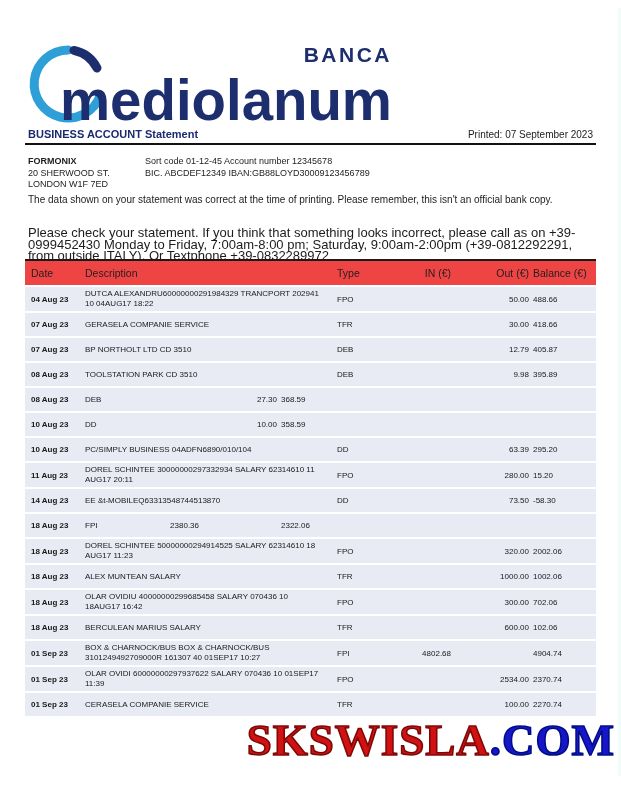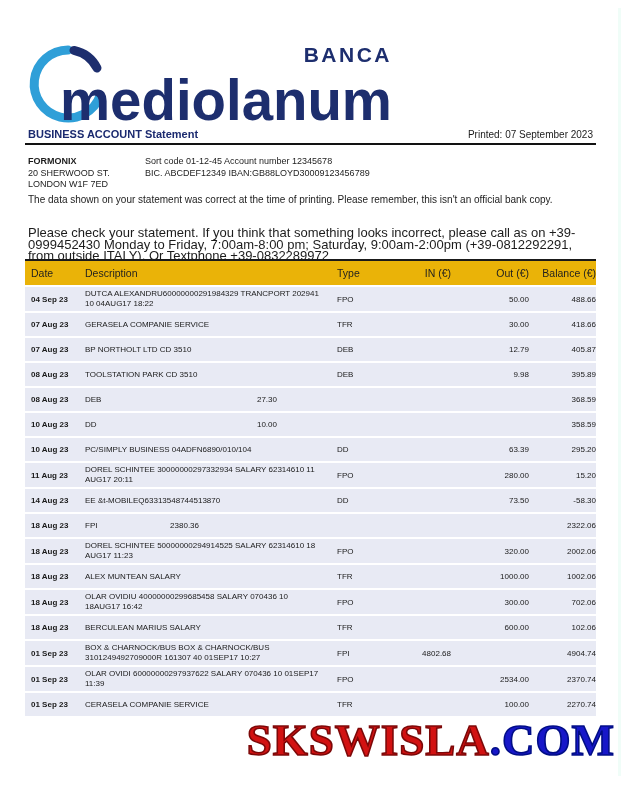--- a/index.html
+++ b/index.html
@@ -18,30 +18,30 @@
   
   .acct{position:absolute;left:28px;top:156px;font-size:9px;line-height:11.5px;color:#1c1c1c;}
   .acct .name{font-weight:bold;}
   .acct-mid{position:absolute;left:145px;top:156px;font-size:9px;line-height:11.5px;color:#1c1c1c;}
 
   .disclaimer{position:absolute;left:28px;top:194px;width:560px;font-size:10px;color:#1c1c1c;line-height:11.5px;}
   .check-note{position:absolute;left:28px;top:227px;width:556px;font-size:13px;color:#1c1c1c;line-height:11.5px;}
 
   
   .table{position:absolute;left:25px;top:259px;width:571px;}
-  .thead{display:flex;align-items:center;background:#eab308;border-top:2px solid #1a1a1a;min-height:24px;margin-bottom:2px;font-size:10.5px;color:#1f1f1f;}
+  .thead{display:flex;align-items:center;background:#ef4444;border-top:2px solid #1a1a1a;min-height:24px;margin-bottom:2px;font-size:10.5px;color:#1f1f1f;}
   .trow{display:flex;align-items:center;background:#e8eaf4;min-height:19px;margin-bottom:2px;font-size:8px;color:#1a1a1a;padding:2px 0;}
   .c{box-sizing:border-box;}
   .c-date{width:60px;padding-left:6px;}
   .trow .c-date{font-weight:bold;}
   .c-desc{width:252px;padding-right:14px;line-height:10px;}
   .c-type{width:48px;}
   .c-in{width:70px;text-align:right;padding-right:4px;}
   .c-out{width:78px;text-align:right;padding-right:4px;}
-  .c-bal{flex:1;text-align:right;}
+  .c-bal{flex:1;padding-right:5px;}
 
   
   .watermark{position:absolute;right:6px;top:714px;font-size:45px;font-weight:bold;letter-spacing:1px;white-space:nowrap;font-family:Liberation Serif, serif;}
   .wm-red{color:#d21212;-webkit-text-stroke:1.6px #7c0808;}
   .wm-blue{color:#1717c9;-webkit-text-stroke:1.6px #000d86;}
 </style>
 </head>
 <body>
 
 <div class="page">
@@ -77,21 +77,21 @@
     <div class="thead">
       <div class="c c-date">Date</div>
       <div class="c c-desc">Description</div>
       <div class="c c-type">Type</div>
       <div class="c c-in">IN (€)</div>
       <div class="c c-out">Out (€)</div>
       <div class="c c-bal">Balance (€)</div>
     </div>
     <div id="rows-container">
   <div class="trow">
-    <div class="c c-date">04 Sep 23</div>
+    <div class="c c-date">04 Aug 23</div>
     <div class="c c-desc">DUTCA ALEXANDRU60000000291984329 TRANCPORT 202941 10 04AUG17 18:22</div>
     <div class="c c-type">FPO</div>
     <div class="c c-in"></div>
     <div class="c c-out">50.00</div>
     <div class="c c-bal">488.66</div>
   </div>
 
   <div class="trow">
     <div class="c c-date">07 Aug 23</div>
     <div class="c c-desc">GERASELA COMPANIE SERVICE</div>

